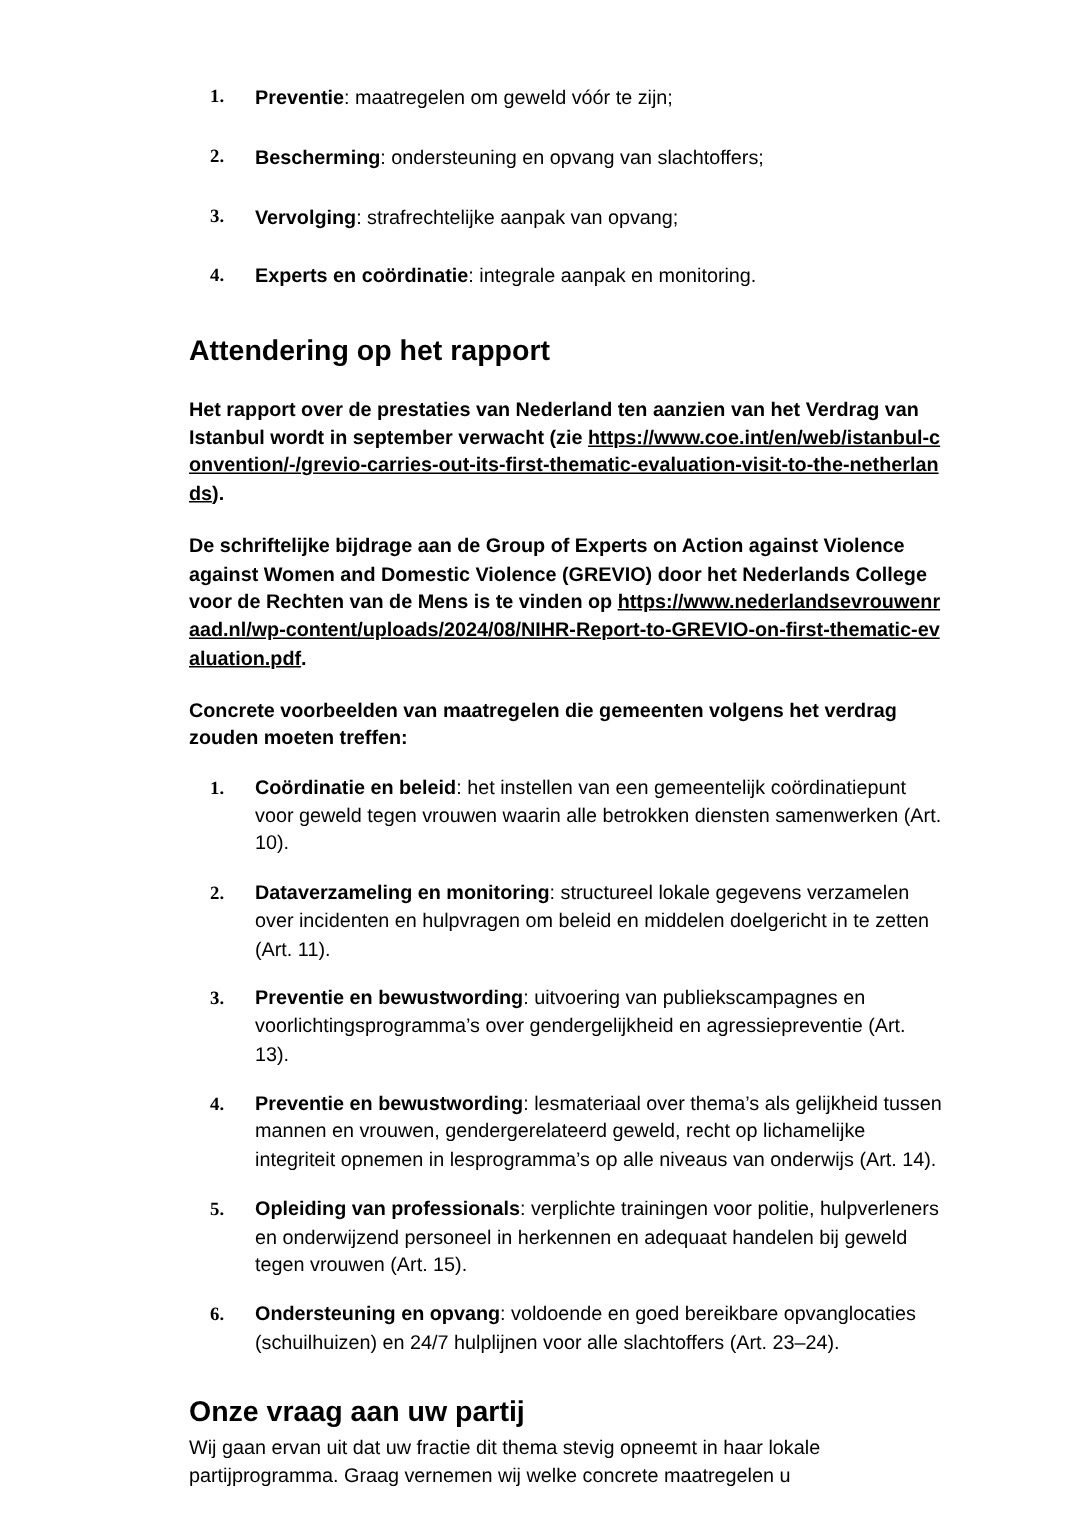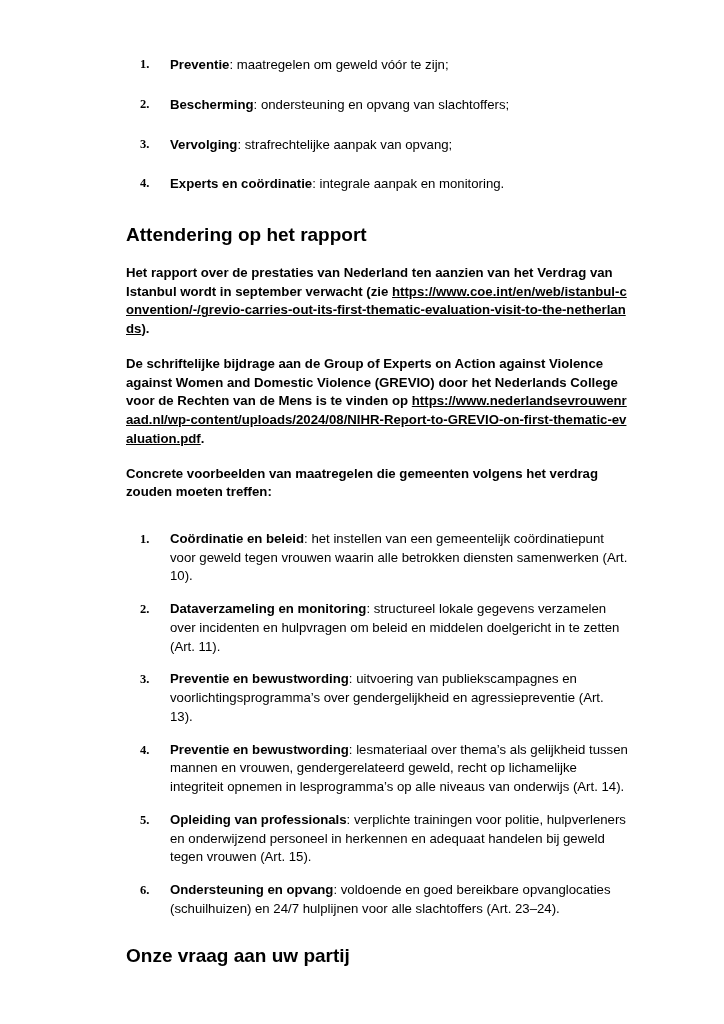--- a/index.html
+++ b/index.html
@@ -55,21 +55,21 @@
     line-height: 1.3;
   }
 
   p.body {
     font-size: 13.2px;
     line-height: 1.42;
     margin: 0 0 16px 0;
     font-weight: bold;
   }
   p.body.tight {
-    margin-bottom: 28px;
+    margin-bottom: 14px;
   }
 
   a.link {
     color: #000000;
     text-decoration: underline;
     word-break: break-all;
   }
 
   ol.num-list {
     list-style: none;
@@ -148,15 +148,16 @@
       </li>
       <li>
         <span class="num">5.</span><span class="bold">Opleiding van professionals</span><span>: verplichte trainingen voor politie, hulpverleners en onderwijzend personeel in herkennen en adequaat handelen bij geweld tegen vrouwen (Art. 15).</span>
       </li>
       <li>
         <span class="num">6.</span><span class="bold">Ondersteuning en opvang</span><span>: voldoende en goed bereikbare opvanglocaties (schuilhuizen) en 24/7 hulplijnen voor alle slachtoffers (Art. 23–24).</span>
       </li>
     </ol>
 
     <h3 class="sub-heading">Onze vraag aan uw partij</h3>
+    <p class="closing">Wij gaan ervan uit dat uw fractie dit thema stevig opneemt in haar lokale partijprogramma. Graag vernemen wij welke concrete maatregelen u</p>
 
   </div>
 </div>
 
 </body></html>

